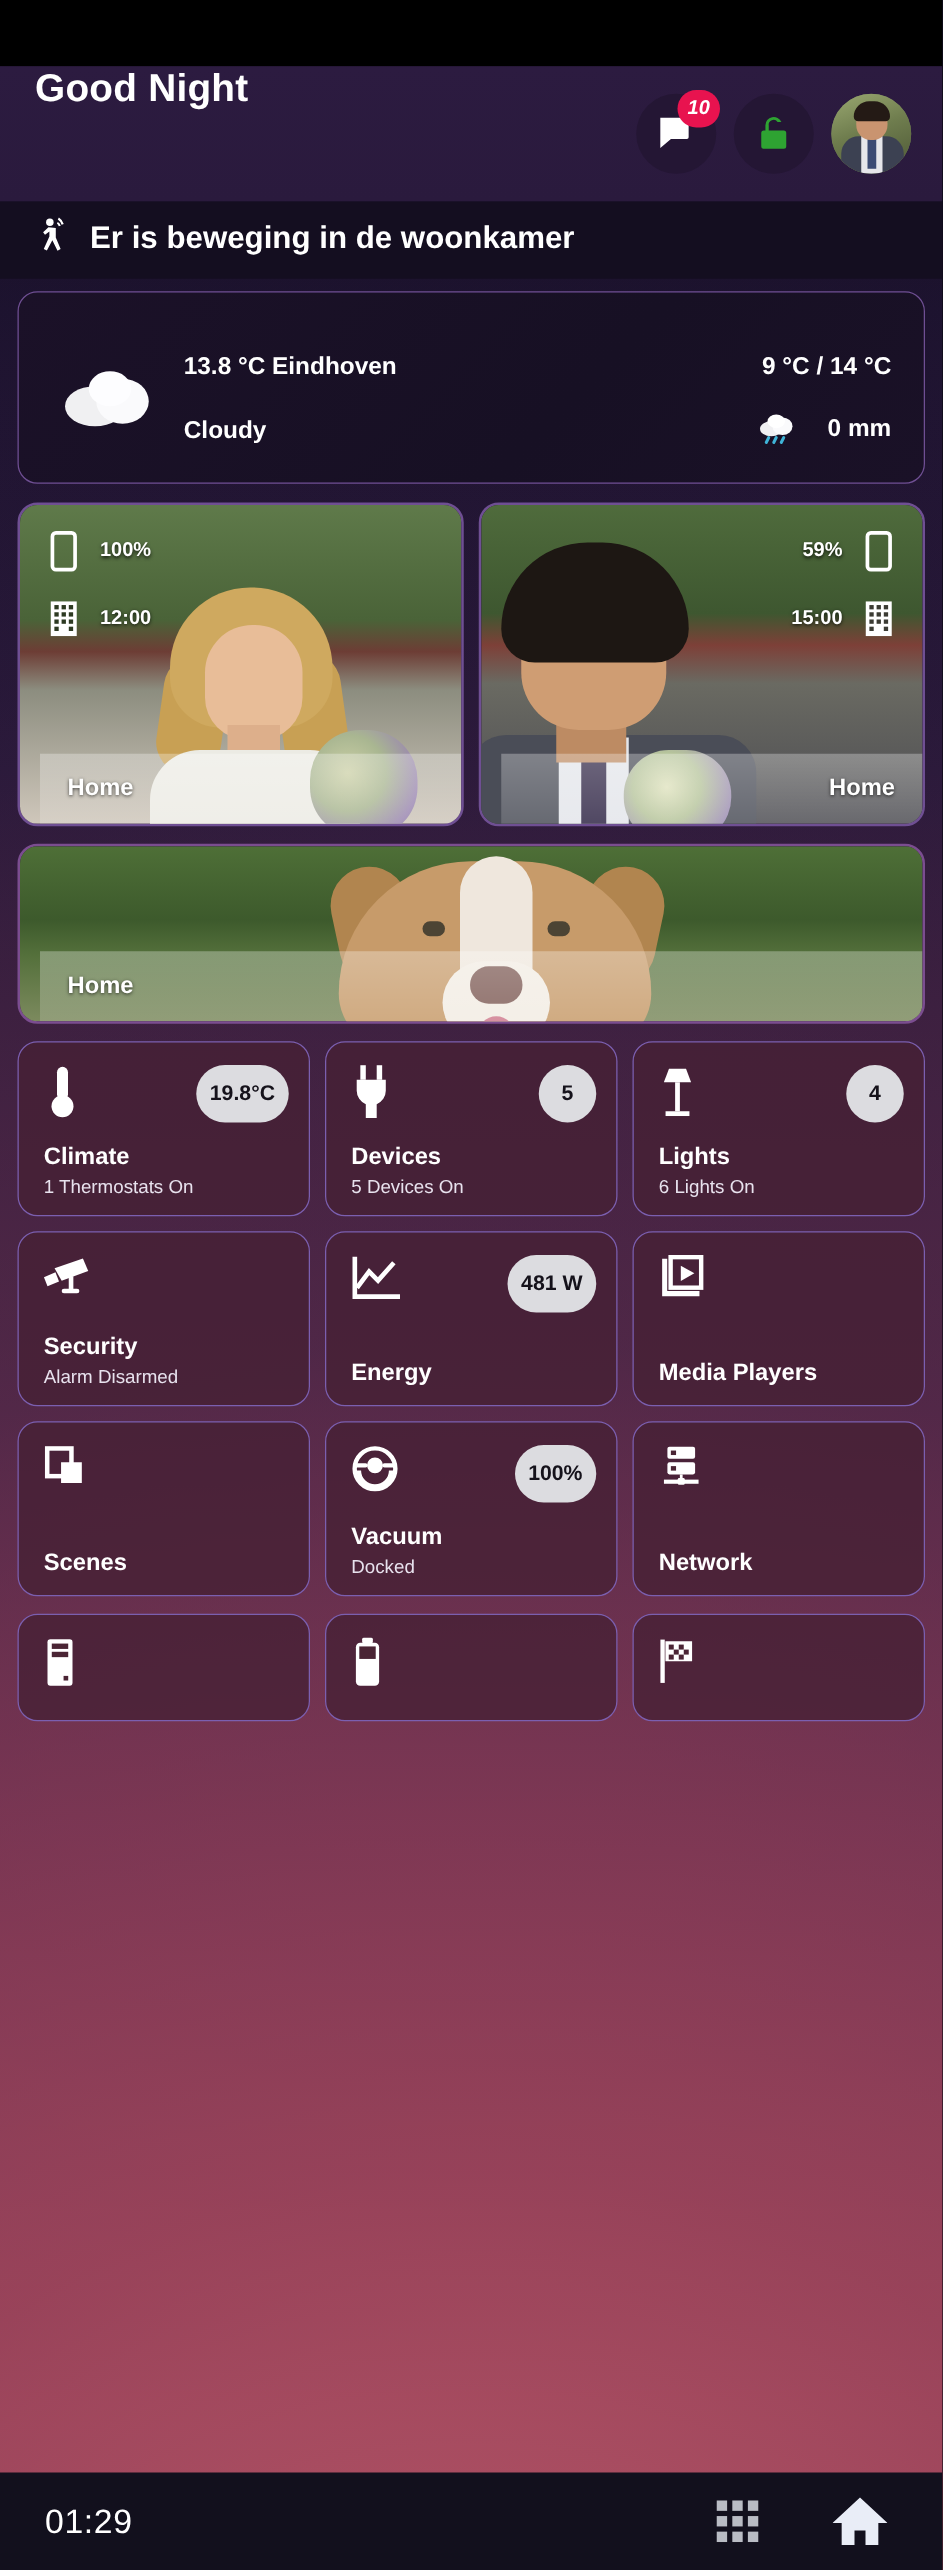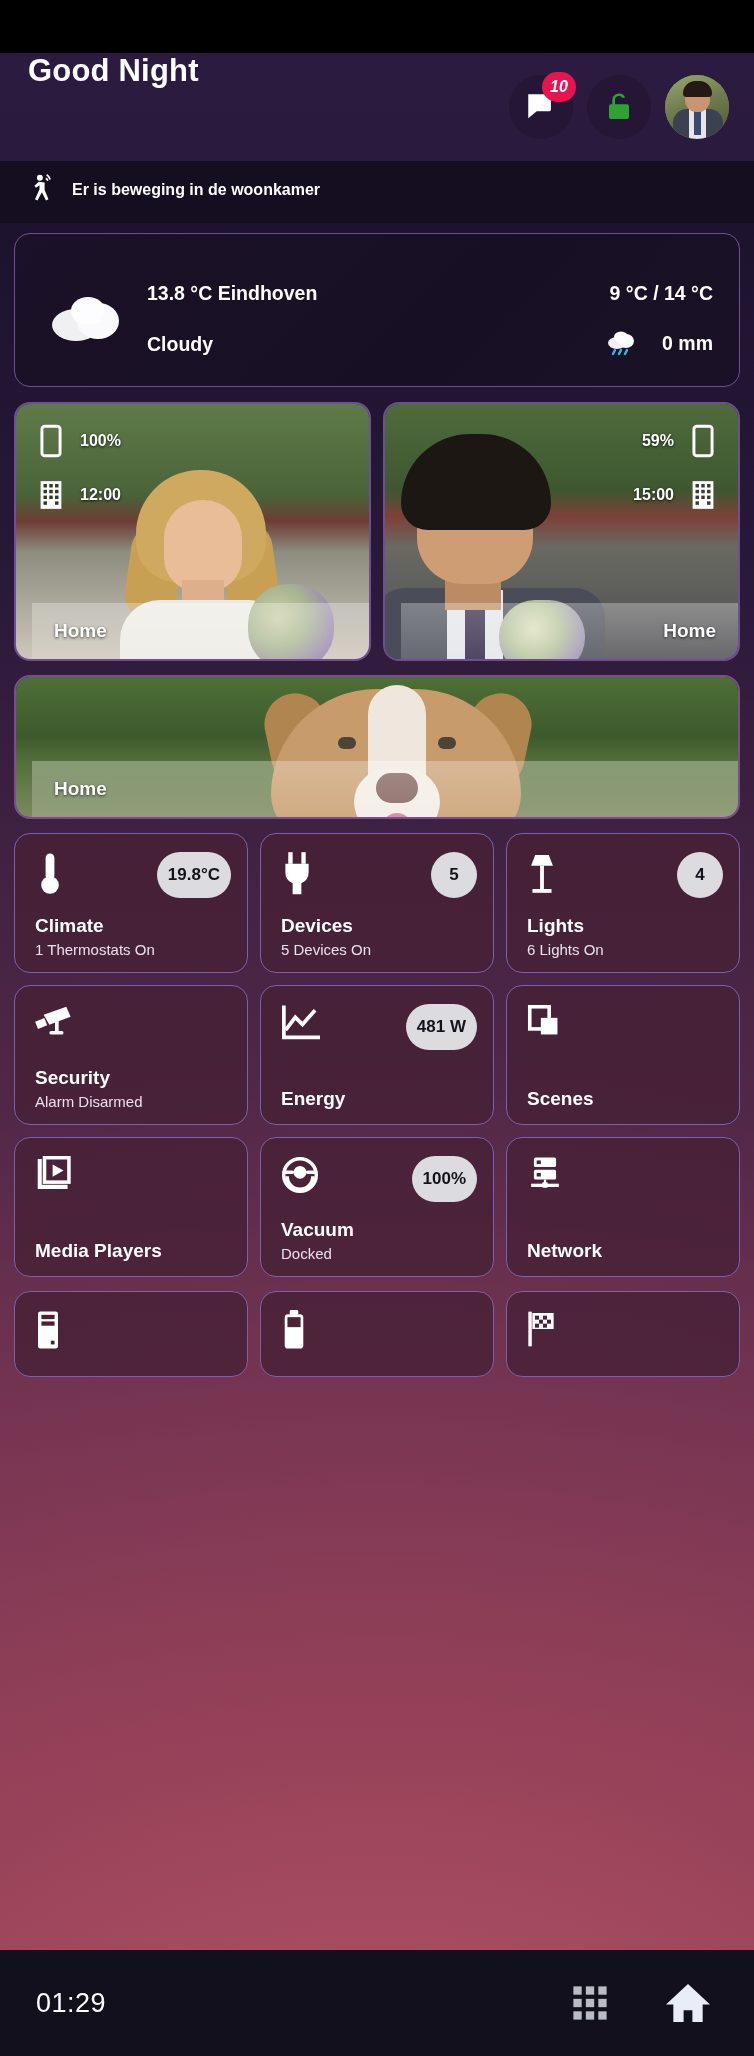--- a/index.html
+++ b/index.html
@@ -94,21 +94,21 @@
   
   .notice {
     display: flex;
     align-items: center;
     gap: 14px;
     padding: 14px 0 18px 28px;
     background: #140e20;
     height: 62px;
   }
   .notice-text {
-    font-size: 16px;
+    font-size: 25px;
     font-weight: bold;
     color: #ffffff;
   }
 
   
   .card {
     border: 1px solid #6f4f93;
     border-radius: 16px;
     background: rgba(22,14,34,0.92);
     position: relative;
@@ -239,21 +239,21 @@
   .tile-title { font-size: 19px; font-weight: bold; color: #ffffff; }
   .tile-sub { font-size: 15px; color: #e8e2ee; margin-top: 4px; }
 
   .tile-grid.partial .tile { height: 86px; justify-content: flex-start; }
 
   
   .bottom-nav {
     position: absolute;
     left: 0; bottom: 0;
     width: 100%;
-    height: 106px;
+    height: 78px;
     background: #12101d;
     display: flex;
     align-items: center;
     padding: 0 44px 0 36px;
     justify-content: space-between;
   }
   .nav-clock { font-size: 27px; color: #ffffff; letter-spacing: 0.5px; flex: 1; }
   .nav-icons { display: flex; align-items: center; gap: 58px; }
 
   svg { display: block; }
@@ -534,46 +534,46 @@
       </div>
       <div>
         <div class="tile-title">Energy</div>
 
       </div>
     </div>
 
     <div class="tile">
       <div class="tile-top">
         <span>
-          <svg width="36" height="36" viewBox="0 0 26 26" fill="none" stroke="#ffffff" stroke-width="2.6">
-            <rect x="2" y="2" width="14" height="16"></rect>
-            <path d="M10 10h12v12H10z" fill="#ffffff" stroke="none"></path>
-          </svg>
-        </span>
-
-      </div>
-      <div>
-        <div class="tile-title">Scenes</div>
-
-      </div>
-    </div>
-
-    <div class="tile">
-      <div class="tile-top">
-        <span>
           <svg width="38" height="36" viewBox="0 0 28 26" fill="#ffffff">
             <path d="M2 2h3v19h19v3H2z"></path>
             <rect x="7" y="1" width="18" height="18" fill="none" stroke="#ffffff" stroke-width="2.6"></rect>
             <path d="M13 6l8 4.5-8 4.5z"></path>
           </svg>
         </span>
 
       </div>
       <div>
         <div class="tile-title">Media Players</div>
+
+      </div>
+    </div>
+
+    <div class="tile">
+      <div class="tile-top">
+        <span>
+          <svg width="36" height="36" viewBox="0 0 26 26" fill="none" stroke="#ffffff" stroke-width="2.6">
+            <rect x="2" y="2" width="14" height="16"></rect>
+            <path d="M10 10h12v12H10z" fill="#ffffff" stroke="none"></path>
+          </svg>
+        </span>
+
+      </div>
+      <div>
+        <div class="tile-title">Scenes</div>
 
       </div>
     </div>
 
     <div class="tile">
       <div class="tile-top">
         <span>
           <svg width="38" height="38" viewBox="0 0 28 28" fill="none" stroke="#ffffff" stroke-width="2.6">
             <circle cx="14" cy="14" r="12"></circle>
             <circle cx="14" cy="12" r="3.4" fill="#ffffff"></circle>

